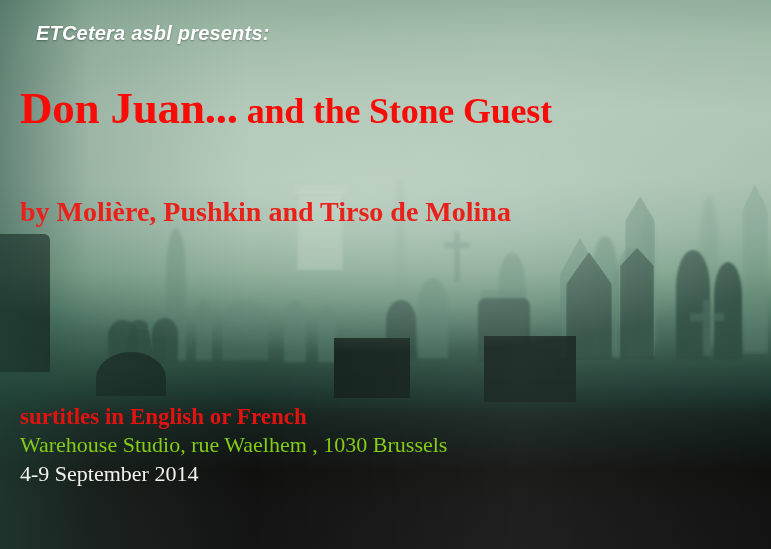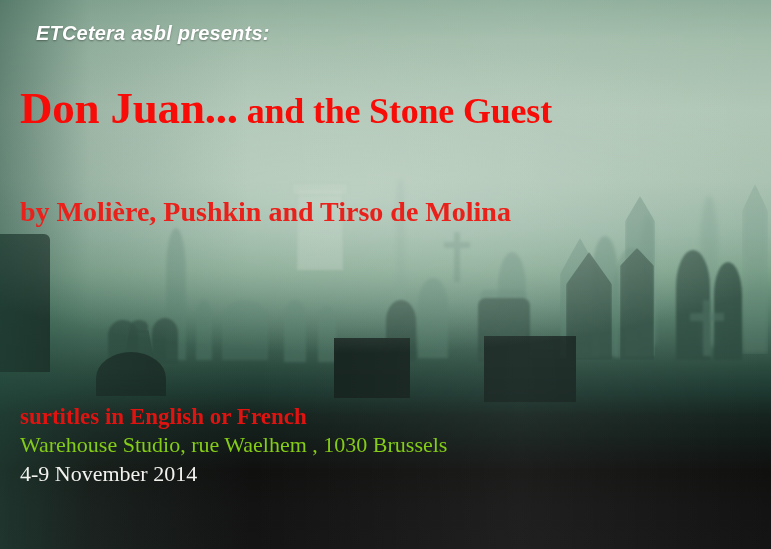--- a/index.html
+++ b/index.html
@@ -216,16 +216,16 @@
     <span id="title-main">Don Juan...</span><span id="title-sub"> and the Stone Guest</span>
   </div>
 
   <div class="txt" id="authors">by Molière, Pushkin and Tirso de Molina</div>
 
 
   <div class="txt" id="surtitles">surtitles  in English or French</div>
 
   <div class="txt" id="venue">Warehouse Studio, rue Waelhem , 1030 Brussels</div>
 
-  <div class="txt" id="dates">4-9 November 2014</div>
+  <div class="txt" id="dates">4-9 September 2014</div>
 
 
 </div>
 
 </body></html>

